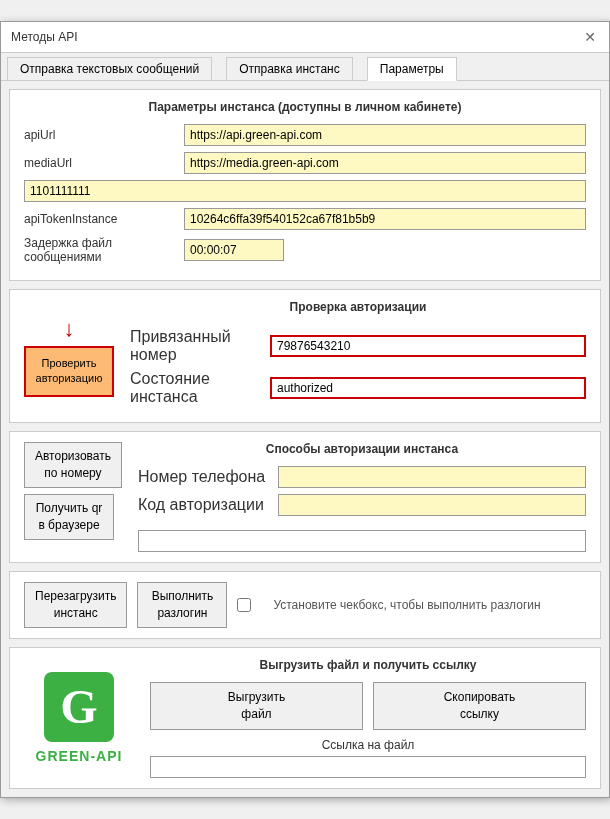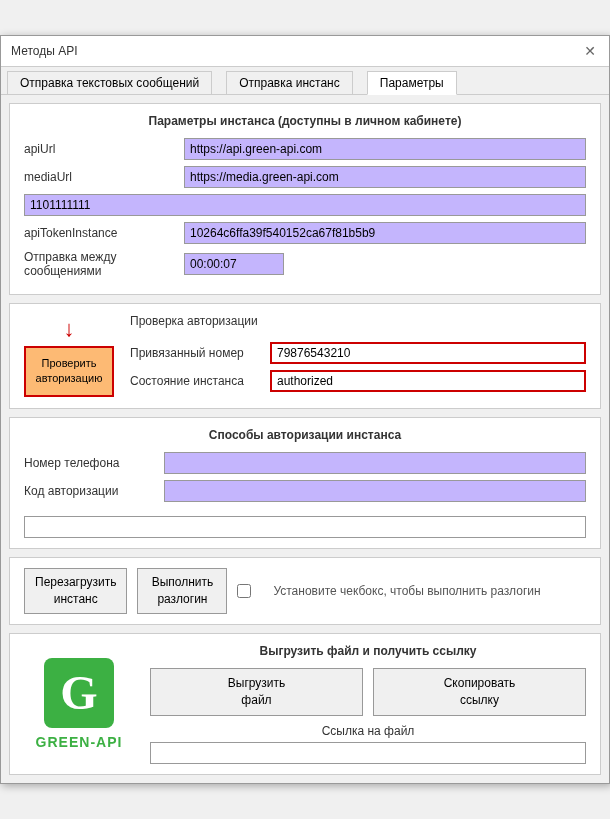--- a/index.html
+++ b/index.html
@@ -90,21 +90,21 @@
       font-size: 12px;
       color: #333;
       flex-shrink: 0;
     }
     .field-input {
       flex: 1;
       border: 1px solid #999;
       padding: 3px 5px;
       font-size: 12px;
       height: 22px;
-      background: #c4b5fd;
+      background: #fef9c3;
       outline: none;
     }
 
     
     .auth-section {
       background: #fff;
       border: 1px solid #ccc;
       margin-bottom: 8px;
       padding: 10px 14px;
       display: flex;
@@ -130,32 +130,32 @@
     .arrow-indicator {
       color: #cc0000;
       font-size: 20px;
       margin-bottom: 4px;
       text-align: center;
     }
     .auth-right {
       flex: 1;
     }
     .auth-right .section-title {
-      text-align: left;
-      font-weight: normal;
+      text-align: center;
+      font-weight: bold;
       margin-bottom: 14px;
     }
     .auth-field-row {
       display: flex;
       align-items: center;
       margin-bottom: 6px;
     }
     .auth-field-label {
       width: 140px;
-      font-size: 12px;
+      font-size: 16px;
       color: #333;
       flex-shrink: 0;
     }
     .auth-field-input {
       flex: 1;
       border: 2px solid #cc0000;
       padding: 3px 5px;
       font-size: 12px;
       height: 22px;
       background: #fff;
@@ -353,21 +353,21 @@
         <input class="field-input" type="text" value="https://media.green-api.com" style="">
       </div>
       <div class="field-row">
         <input class="field-input" type="text" value="1101111111" style="">
       </div>
       <div class="field-row">
         <span class="field-label">apiTokenInstance</span>
         <input class="field-input" type="text" value="10264c6ffa39f540152ca67f81b5b9" style="">
       </div>
       <div class="field-row">
-        <span class="field-label">Отправка между сообщениями</span>
+        <span class="field-label">Задержка файл сообщениями</span>
         <input class="field-input" type="text" style="max-width: 100px;" value="00:00:07">
       </div>
     </div>
 
     <div class="auth-section">
       <div class="auth-left">
         <div class="arrow-indicator" style="color:#cc0000; font-size:22px; font-weight:bold;">↓</div>
         <button class="check-btn">Проверить<br>авторизацию</button>
       </div>
       <div class="auth-right">
@@ -377,20 +377,24 @@
           <input class="auth-field-input" type="text" value="79876543210" style="">
         </div>
         <div class="auth-field-row">
           <span class="auth-field-label">Состояние инстанса</span>
           <input class="auth-field-input" type="text" value="authorized" style="">
         </div>
       </div>
     </div>
 
     <div class="ways-section">
+      <div class="ways-left">
+        <button class="ways-btn">Авторизовать<br>по номеру</button>
+        <button class="ways-btn">Получить qr<br>в браузере</button>
+      </div>
       <div class="ways-right">
         <div class="section-title">Способы авторизации инстанса</div>
         <div class="auth-field-row">
           <span class="auth-field-label">Номер телефона</span>
           <input class="field-input" type="text" style="border: 1px solid rgb(153, 153, 153);">
         </div>
         <div class="auth-field-row">
           <span class="auth-field-label">Код авторизации</span>
           <input class="field-input" type="text" style="border: 1px solid rgb(153, 153, 153);">
         </div>

